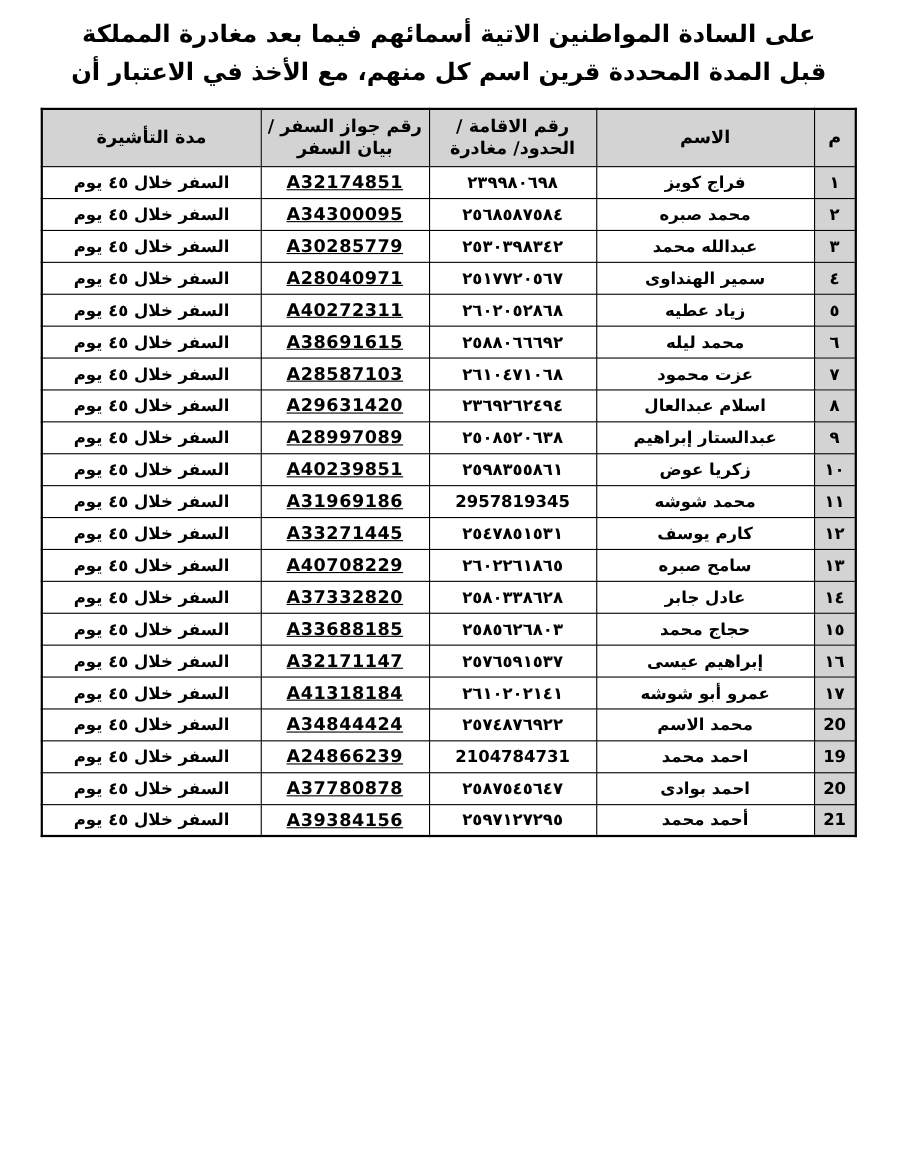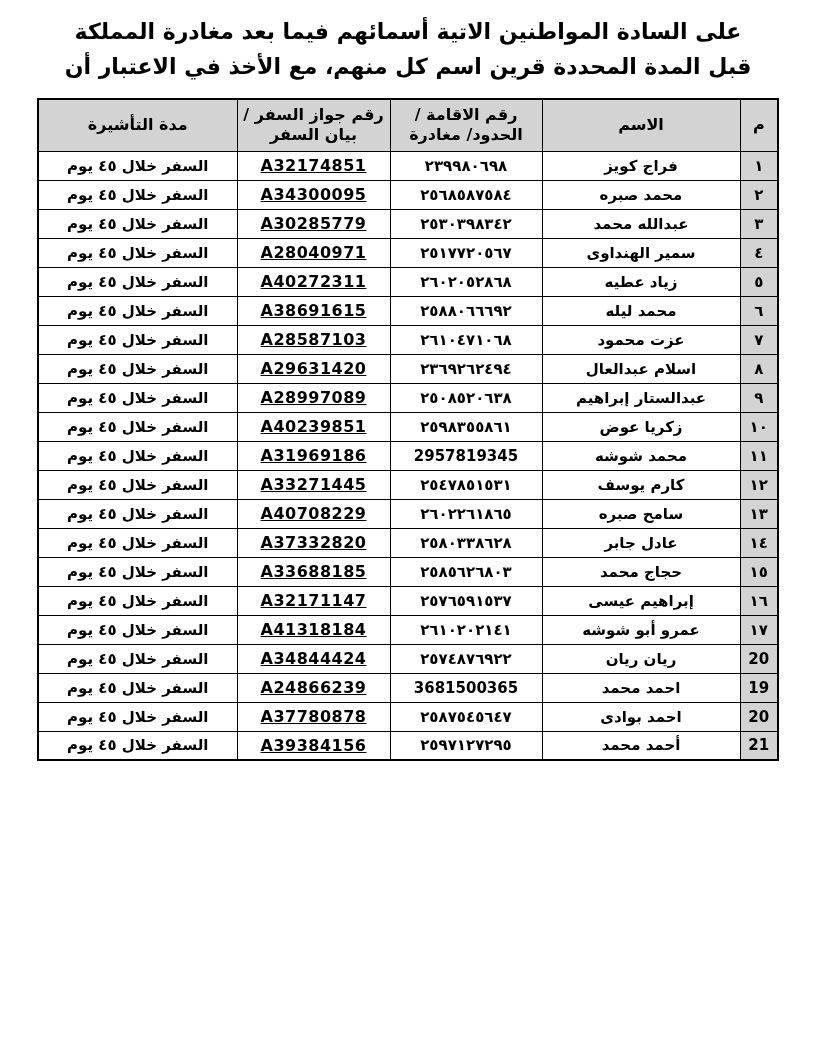--- a/index.html
+++ b/index.html
@@ -204,29 +204,29 @@
   </tr>
         <tr>
     <td class="cell-index">١٧</td>
     <td class="cell-name">عمرو أبو شوشه</td>
     <td class="cell-residence">٢٦١٠٢٠٢١٤١</td>
     <td class="cell-passport">A41318184</td>
     <td class="cell-duration">السفر خلال ٤٥ يوم</td>
   </tr>
         <tr>
     <td class="cell-index">20</td>
-    <td class="cell-name">ريان ريان</td>
+    <td class="cell-name">محمد الاسم</td>
     <td class="cell-residence">٢٥٧٤٨٧٦٩٢٢</td>
     <td class="cell-passport">A34844424</td>
     <td class="cell-duration">السفر خلال ٤٥ يوم</td>
   </tr>
         <tr>
     <td class="cell-index">19</td>
     <td class="cell-name">احمد محمد</td>
-    <td class="cell-residence">3681500365</td>
+    <td class="cell-residence">2104784731</td>
     <td class="cell-passport">A24866239</td>
     <td class="cell-duration">السفر خلال ٤٥ يوم</td>
   </tr>
         <tr>
     <td class="cell-index">20</td>
     <td class="cell-name">احمد بوادى</td>
     <td class="cell-residence">٢٥٨٧٥٤٥٦٤٧</td>
     <td class="cell-passport">A37780878</td>
     <td class="cell-duration">السفر خلال ٤٥ يوم</td>
   </tr>

